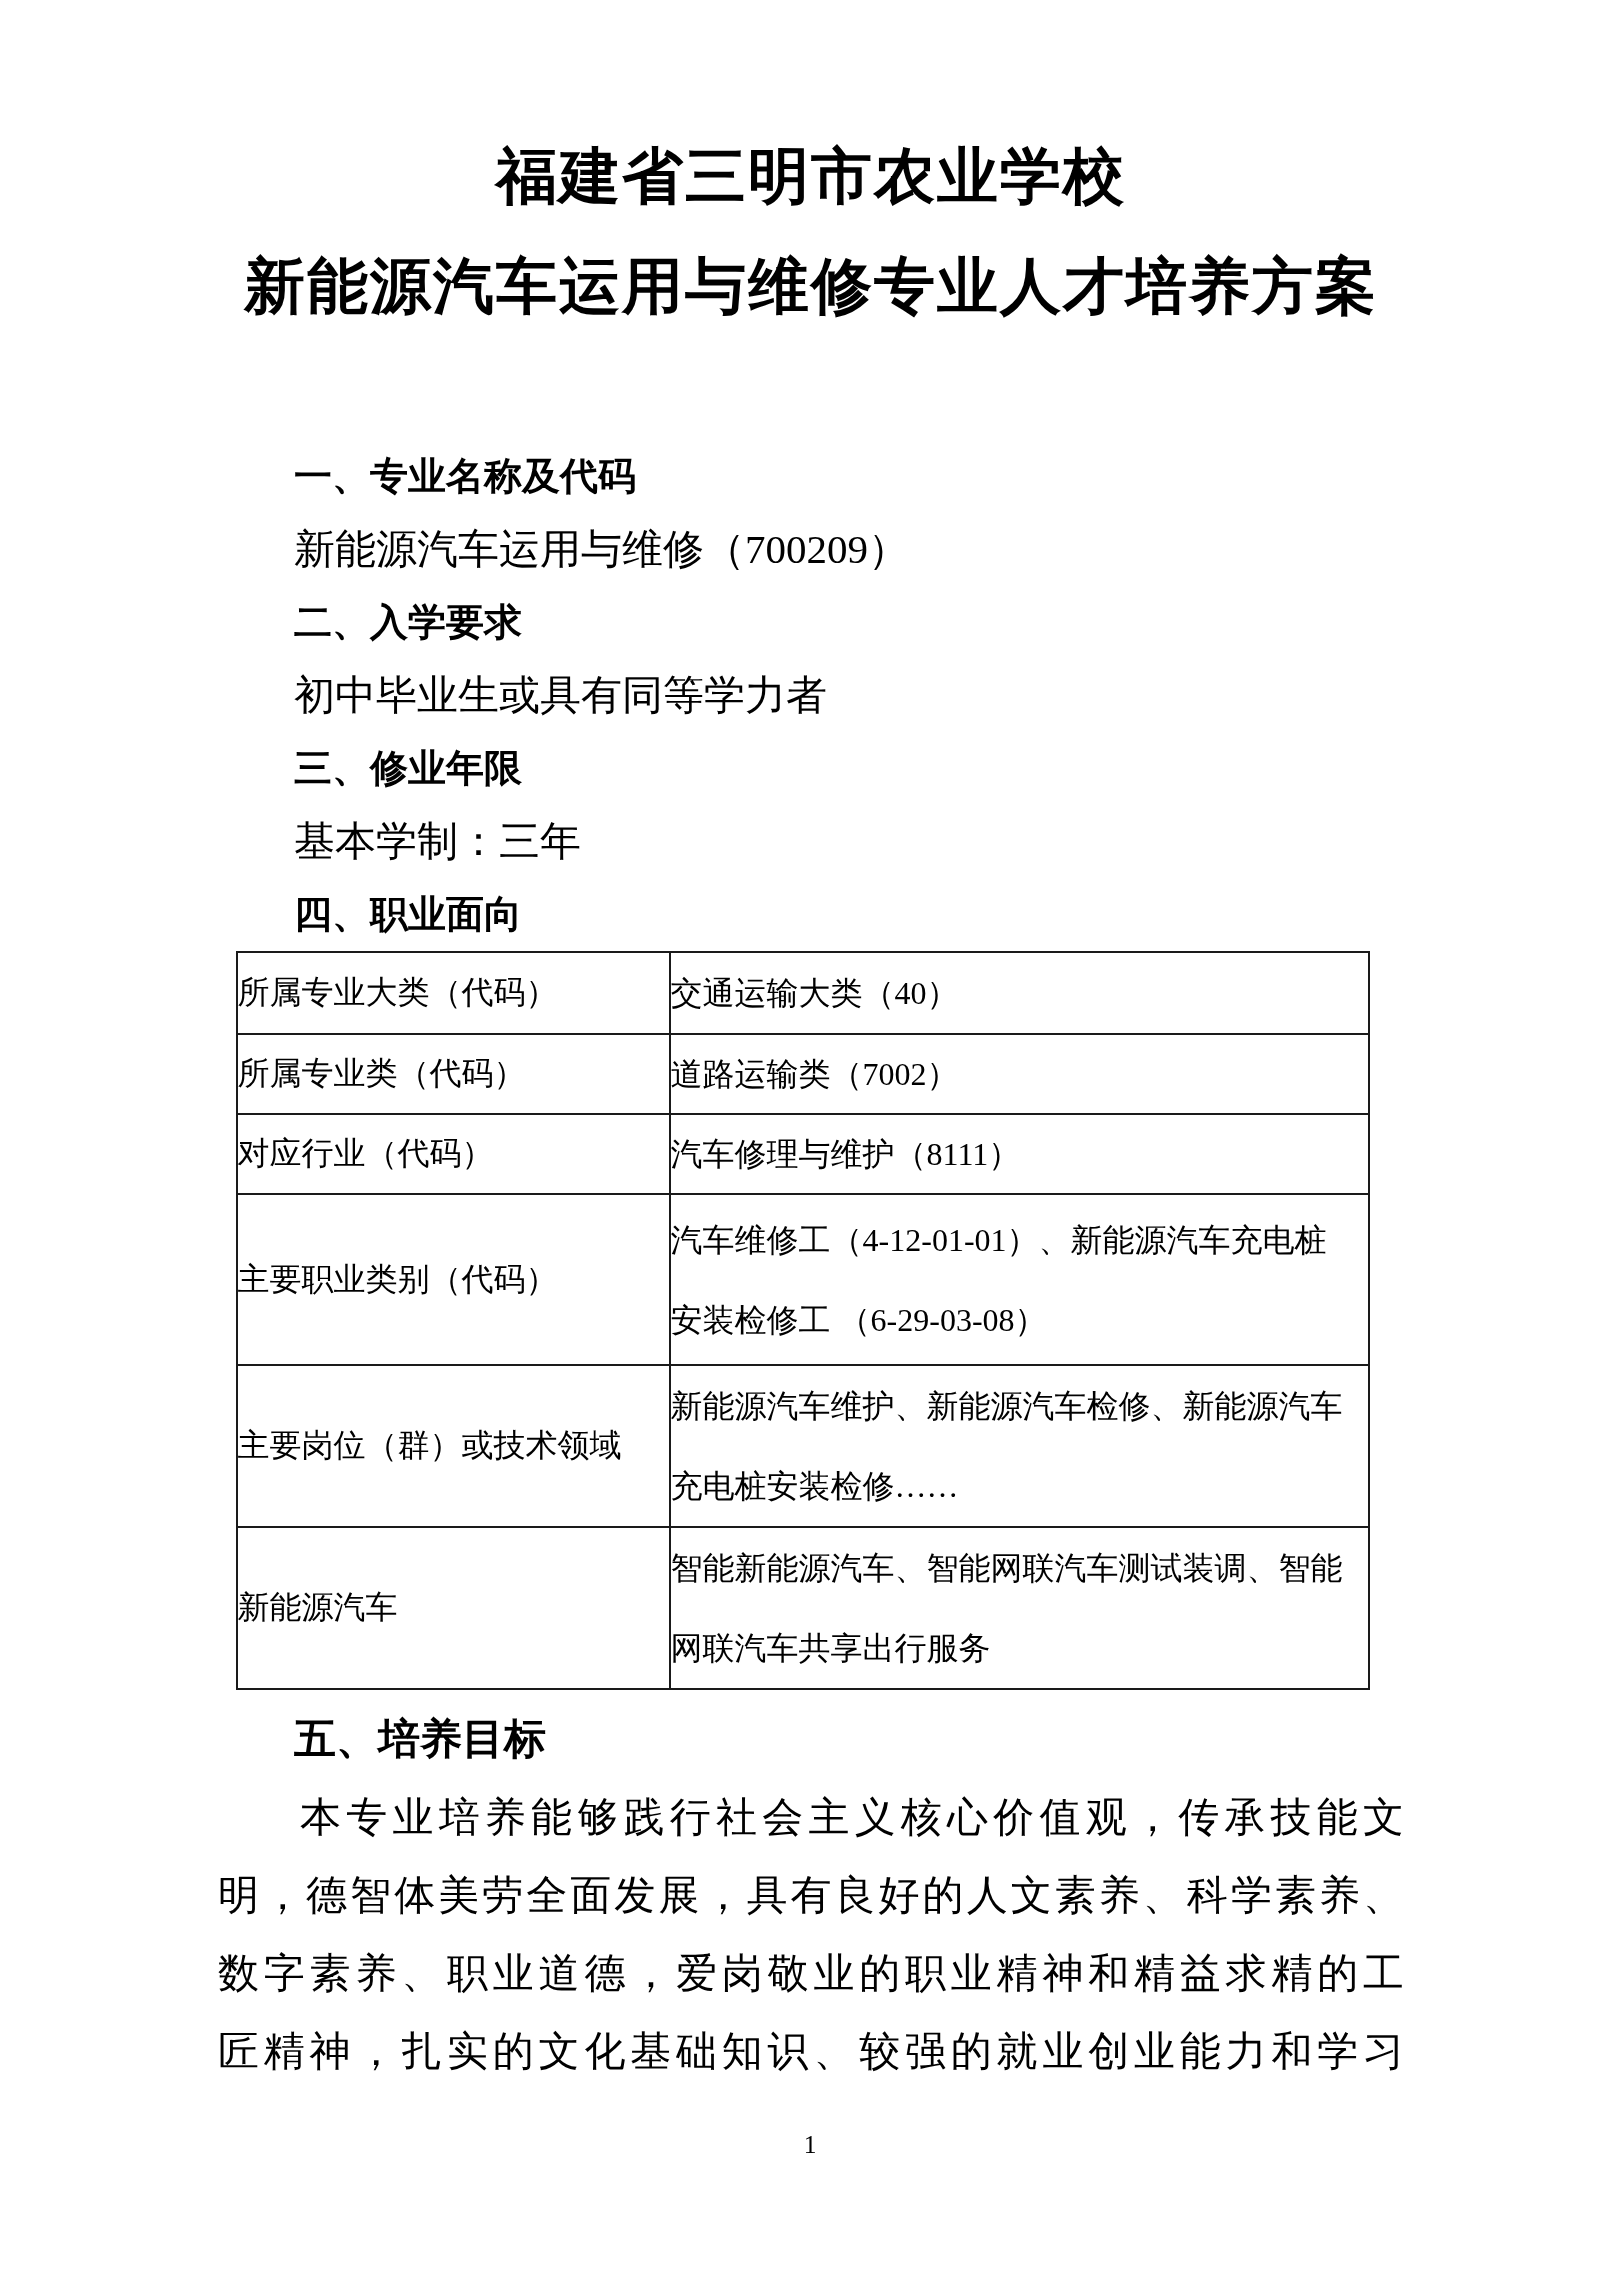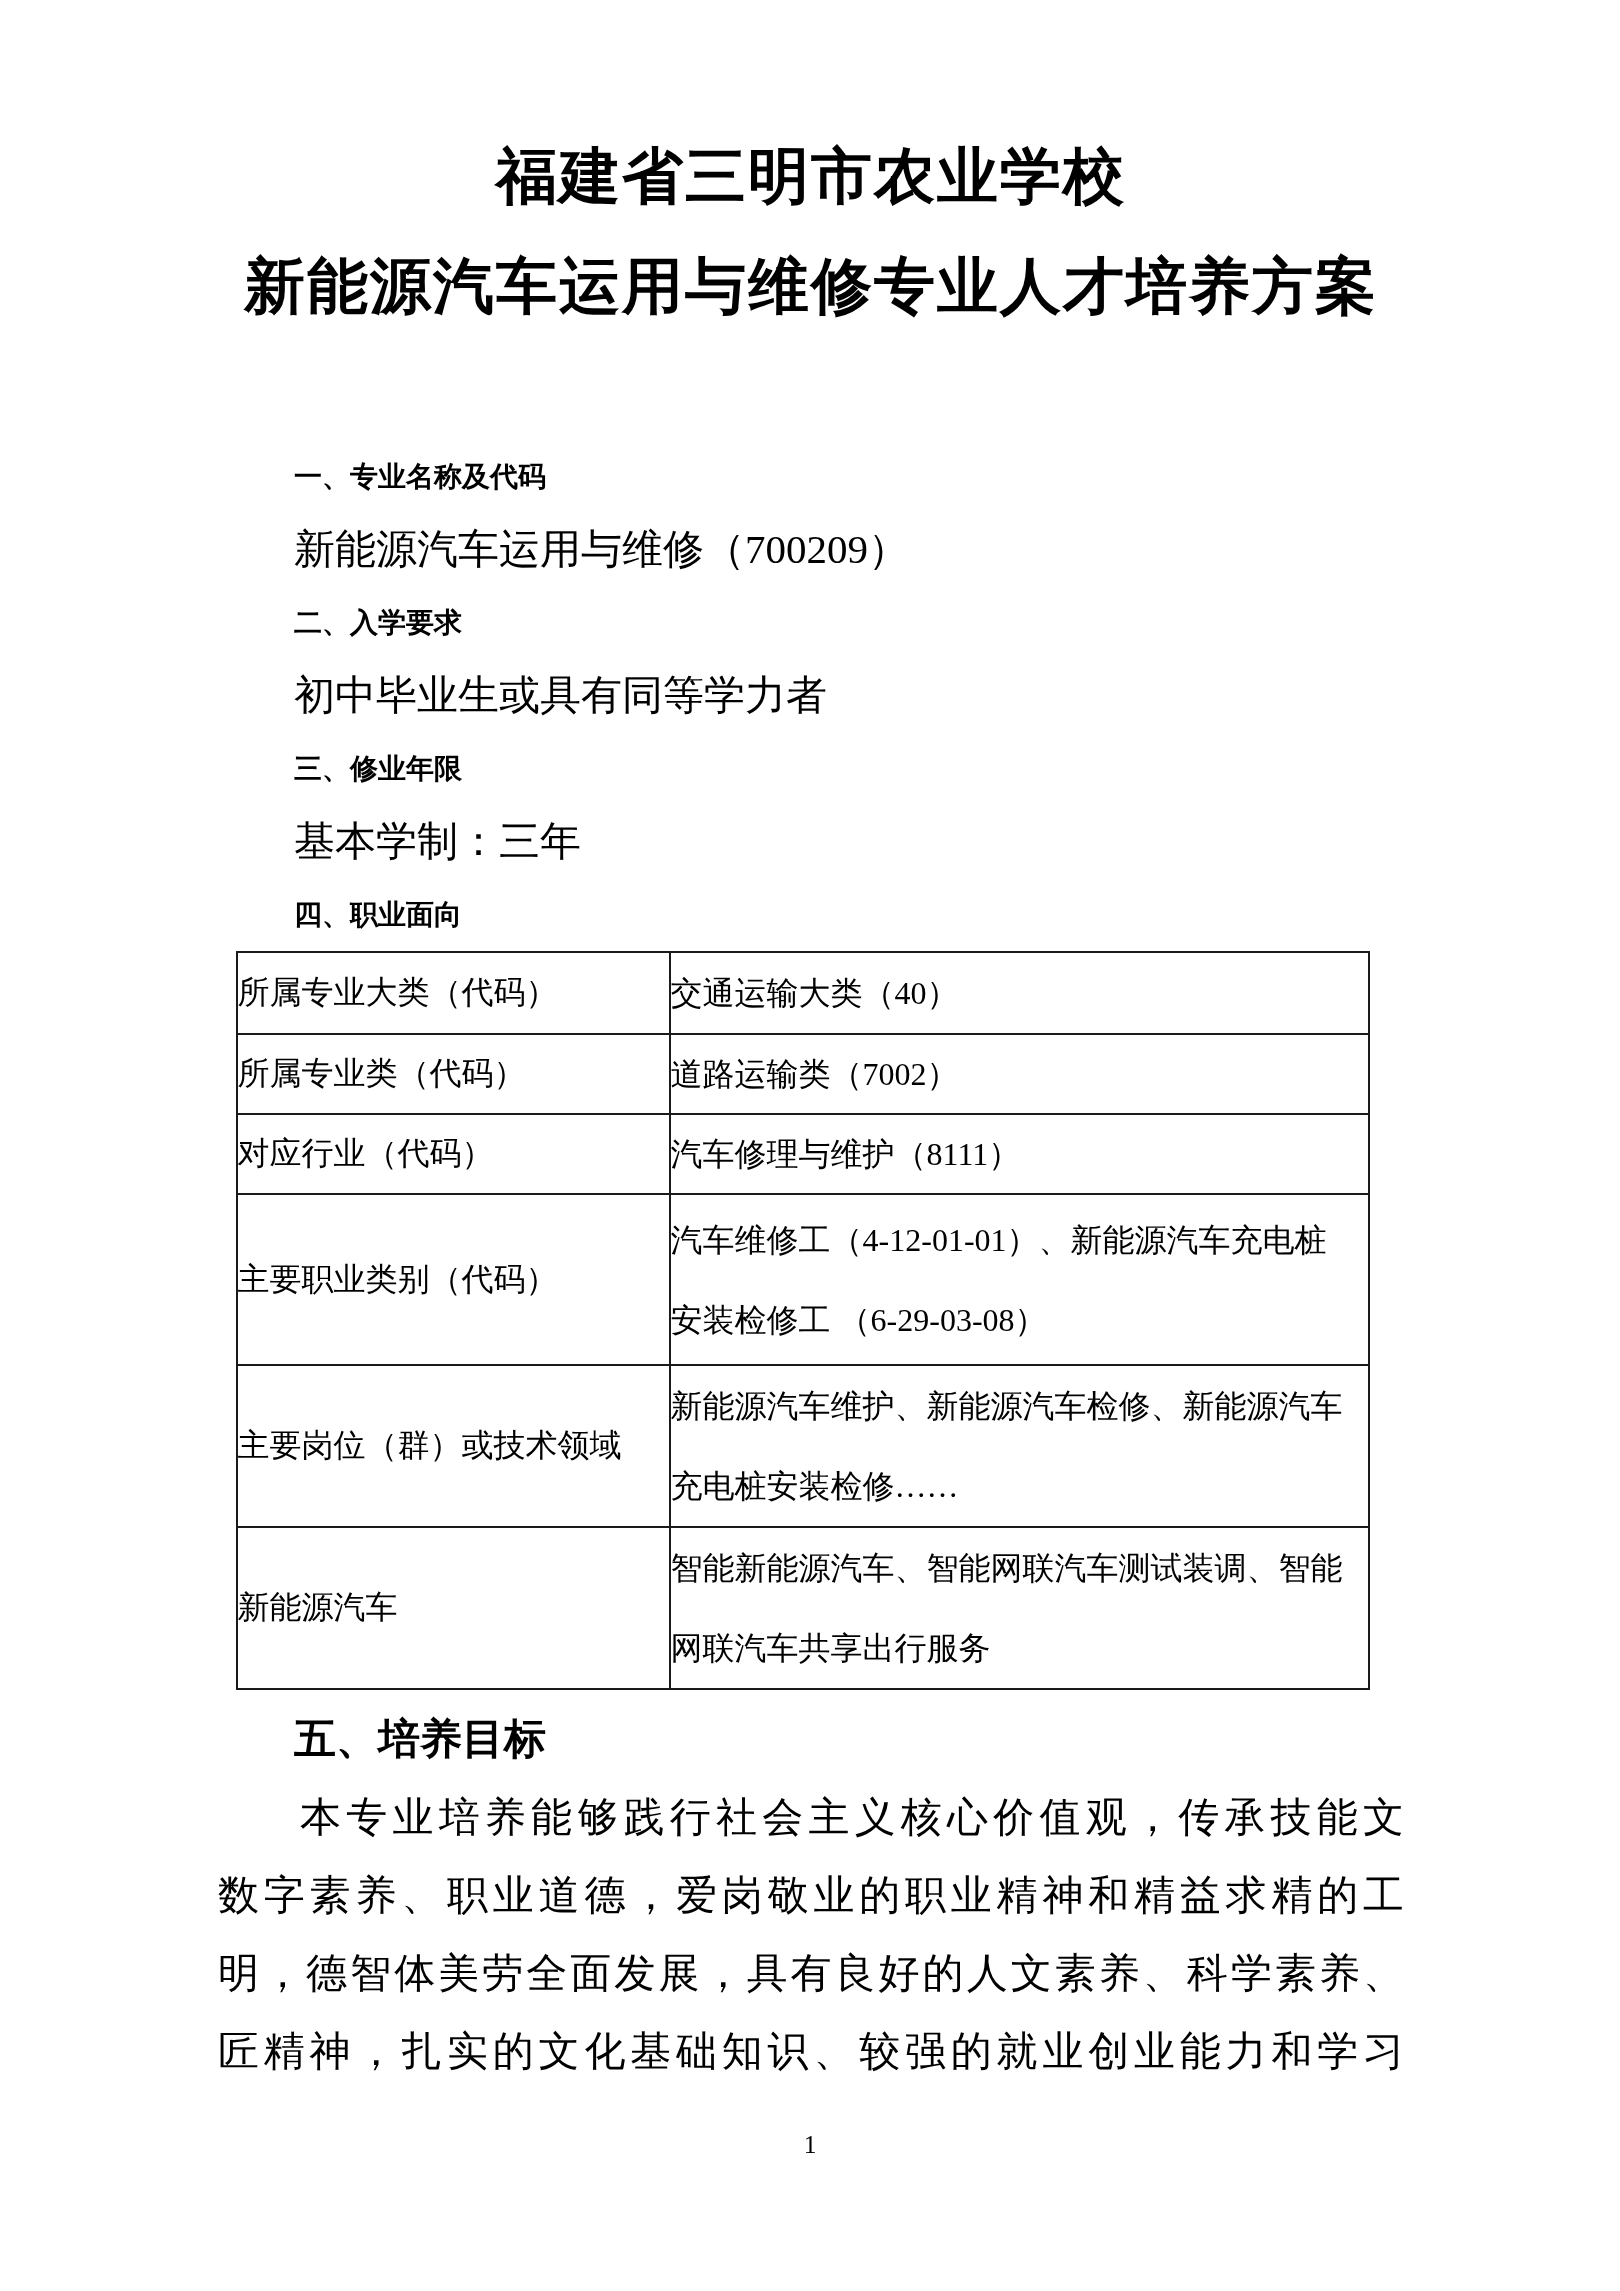--- a/index.html
+++ b/index.html
@@ -28,21 +28,21 @@
     letter-spacing: 2px;
     white-space: nowrap;
   }
   .sec-block { margin-top: 98px; }
   .sec-line {
     font-size: 41px;
     line-height: 73px;
     padding-left: 76px;
     white-space: nowrap;
   }
-  .sec-line.heading { font-weight: bold; font-size: 28px; }
+  .sec-line.heading { font-weight: bold; font-size: 38px; }
   table.career {
     border-collapse: collapse;
     table-layout: fixed;
     width: 1134px;
     margin-left: 17.6px;
     margin-top: 0px;
   }
   table.career td {
     border: 2px solid #1a1a1a;
     font-size: 32px;
@@ -154,22 +154,22 @@
             <div class="cell-line">智能新能源汽车、智能网联汽车测试装调、智能</div>
             <div class="cell-line">网联汽车共享出行服务</div>
           </td>
         </tr>
       </tbody>
     </table>
 
     <div class="goal-heading">五、培养目标</div>
     <div>
       <div class="goal-line first">本专业培养能够践行社会主义核心价值观，传承技能文</div>
+      <div class="goal-line">明，德智体美劳全面发展，具有良好的人文素养、科学素养、</div>
       <div class="goal-line">数字素养、职业道德，爱岗敬业的职业精神和精益求精的工</div>
-      <div class="goal-line">明，德智体美劳全面发展，具有良好的人文素养、科学素养、</div>
       <div class="goal-line">匠精神，扎实的文化基础知识、较强的就业创业能力和学习</div>
     </div>
 
   </div>
 
   <div class="page-number">1</div>
 </div>
 
 
 </body></html>

